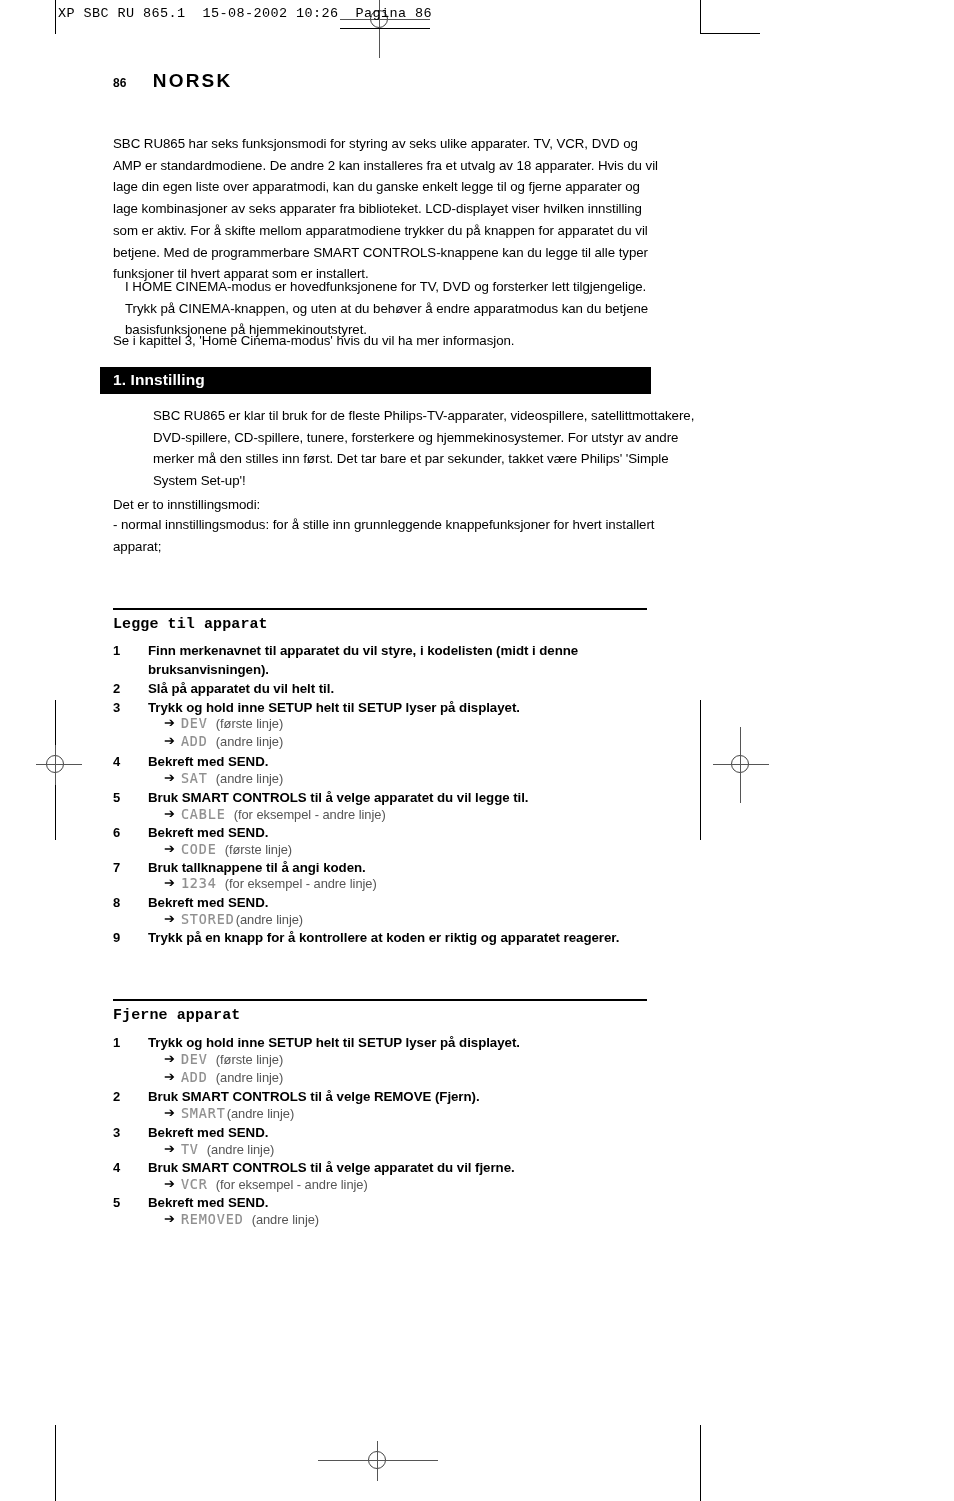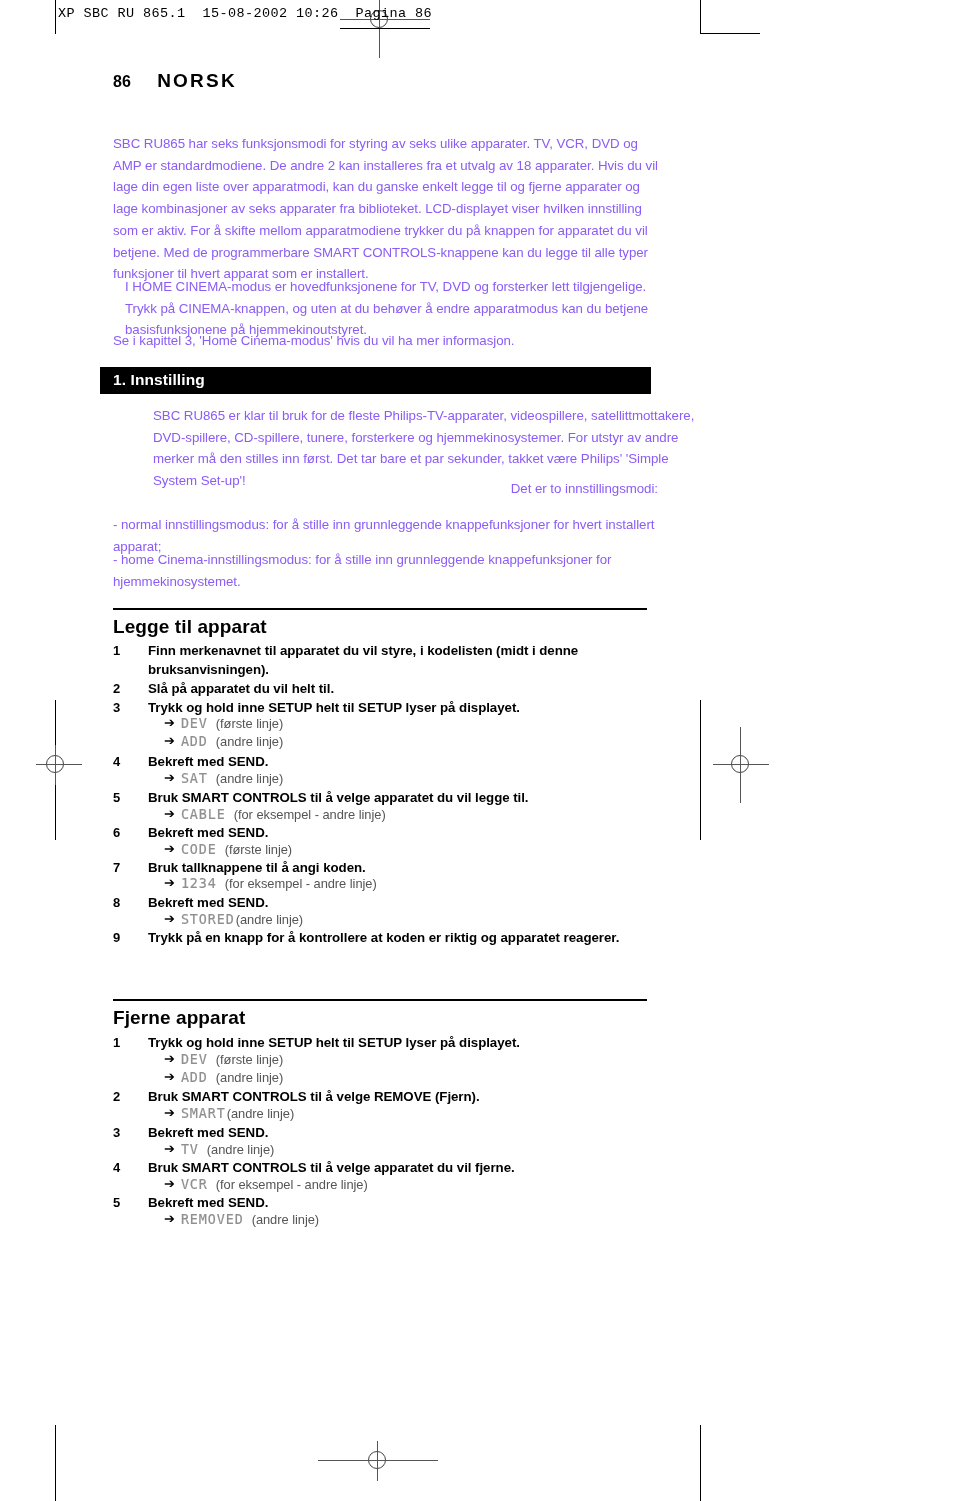--- a/index.html
+++ b/index.html
@@ -81,36 +81,36 @@
 
   .page-title-row {
     position: absolute;
     left: 113px;
     top: 70px;
     display: flex;
     align-items: baseline;
     gap: 26px;
   }
   .folio {
-    font-size: 16px;
+    font-size: 12px;
     font-weight: bold;
     letter-spacing: 0.2px;
   }
   .page-title {
     font-size: 19px;
     font-weight: bold;
     letter-spacing: 2.2px;
   }
 
   p.body {
     margin: 0 0 0 0;
     font-size: 13.3px;
     line-height: 21.7px;
     letter-spacing: -0.05px;
-    color: #8b5cf6;
+    color: #000000;
   }
 
   .blk {
     position: absolute;
     left: 113px;
     width: 545px;
   }
 
   
   .section-bar {
@@ -134,23 +134,24 @@
   .hrule {
     position: absolute;
     left: 113px;
     width: 534px;
     height: 1.6px;
     background: #000;
   }
   .sub-head {
     position: absolute;
     left: 113px;
-    font-size: 19px;
+    font-size: 15px;
     font-weight: bold;
     letter-spacing: 0.1px;
+    font-family: Liberation Mono, monospace;
   }
 
   
   .step {
     position: absolute;
     left: 113px;
     width: 545px;
     font-size: 13.3px;
     line-height: 19.3px;
   }
@@ -261,31 +262,28 @@
   </div>
 
   <div class="section-bar" style="top:367px;">
     <span>1. Innstilling</span>
   </div>
 
   <div class="blk" style="top:405px;margin-left:40px;">
     <p class="body">SBC RU865 er klar til bruk for de fleste Philips-TV-apparater, videospillere, satellittmottakere, DVD-spillere, CD-spillere, tunere, forsterkere og hjemmekinosystemer. For utstyr av andre merker må den stilles inn først. Det tar bare et par sekunder, takket være Philips' 'Simple System Set-up'!</p>
   </div>
 
-  <div class="blk" style="top:478px;text-align:right;">
+  <div class="blk" style="top:494px;">
     <p class="body">Det er to innstillingsmodi:</p>
   </div>
 
   <div class="blk" style="top:514px;">
     <p class="body" style="text-indent:0; padding-left:0;">- normal innstillingsmodus: for å stille inn grunnleggende knappefunksjoner for hvert installert apparat;</p>
   </div>
 
-  <div class="blk" style="top:549px;">
-    <p class="body">- home Cinema-innstillingsmodus: for å stille inn grunnleggende knappefunksjoner for hjemmekinosystemet.</p>
-  </div>
 
   <div class="hrule" style="top:608px;"></div>
   <div class="sub-head" style="top:616px;">Legge til apparat</div>
 
   <div class="step" style="top:641px;">
     <span class="num">1</span>
     <span class="txt">Finn merkenavnet til apparatet du vil styre, i kodelisten (midt i denne bruksanvisningen).</span>
   </div>
 
   <div class="step" style="top:679px;">

